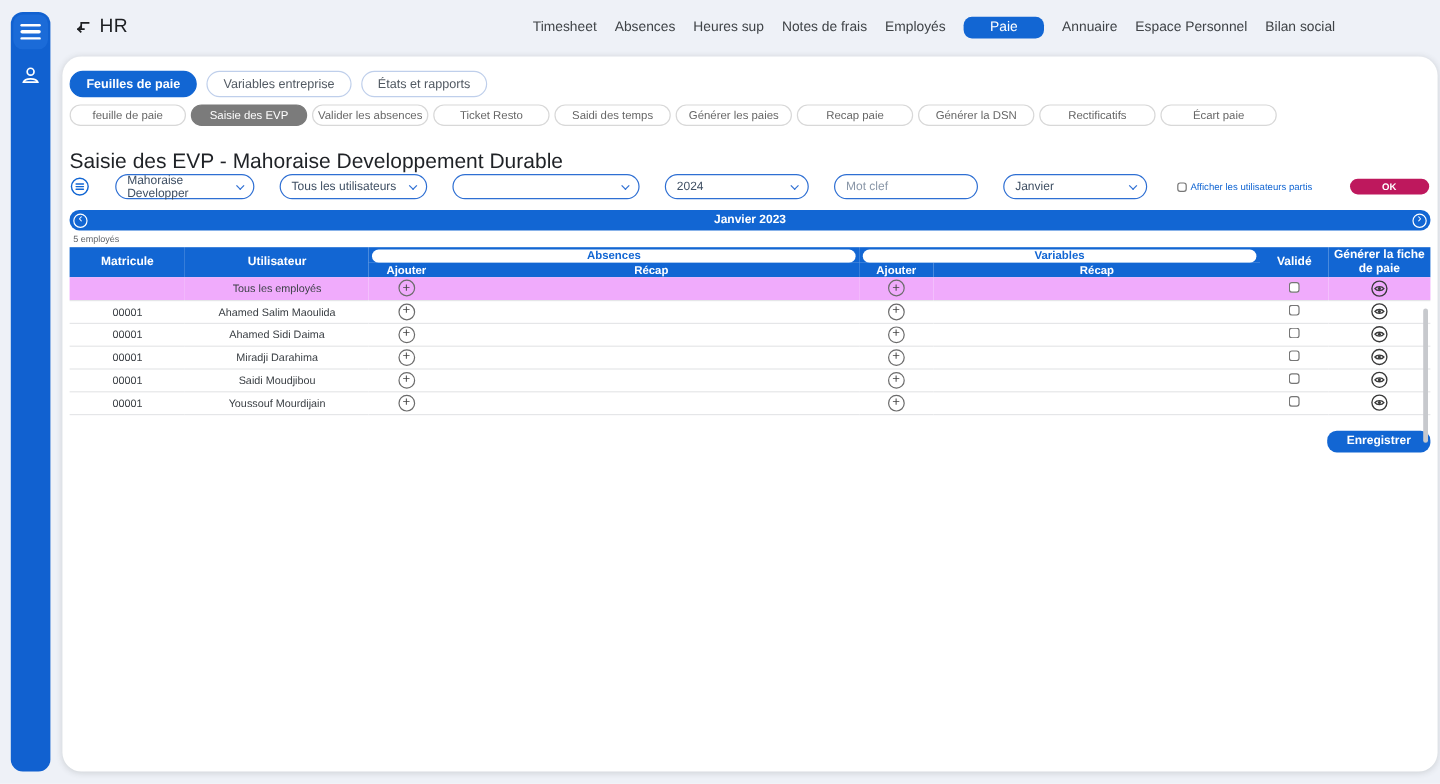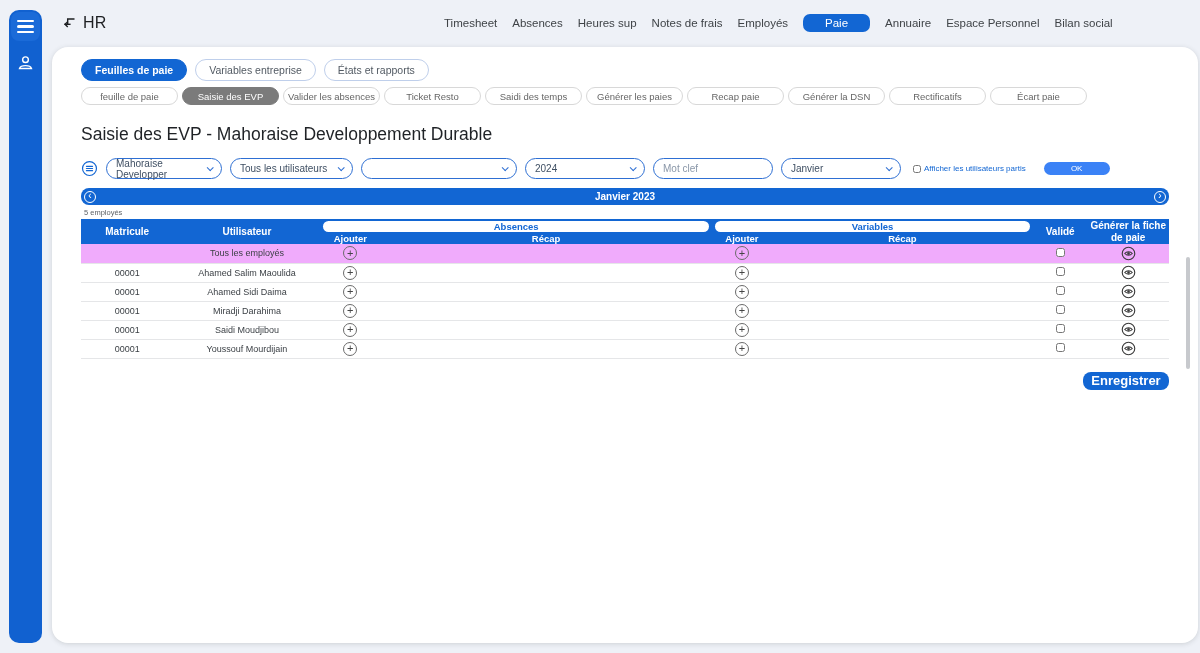--- a/index.html
+++ b/index.html
@@ -17,51 +17,51 @@
   
   .topbar { position:absolute; left:52px; top:0; right:0; height:45px; display:flex; align-items:center; }
   .logo-wrap { display:flex; align-items:center; gap:7px; padding-left:10px; }
   .logo-text { font-size:16px; font-weight:500; color:#1d1f22; letter-spacing:.3px; }
   .nav { position:absolute; left:392px; display:flex; align-items:center; gap:15px;justify-content:center; }
   .nav span { font-size:11.5px; color:#3f4347; cursor:pointer; white-space:nowrap; }
   .nav .active { background:#1266d3; color:#fff; padding:3px 22px; border-radius:7px; font-weight:500; }
 
   
   .card { position:absolute; left:52px; top:47px; width:1146px; height:596px; background:#fff;
-    border-radius:16px; box-shadow:0 1px 5px rgba(60,64,67,.18); padding:12px 29px 0; }
+    border-radius:16px; box-shadow:0 1px 5px rgba(60,64,67,.18); padding:12px 6px 0; }
 
   .tabs1 { display:flex; gap:8px; }
   .tabs1 .tab { height:22px; padding:0 13px; border-radius:11px; border:1px solid #bfcfeb;
     background:#fff; color:#525a63; font-size:10.5px; display:flex; align-items:center; cursor:pointer; }
   .tabs1 .tab.active { background:#1266d3; border-color:#1266d3; color:#fff; font-weight:bold; }
 
   .tabs2 { display:flex; gap:4px; margin-top:6px; }
   .tabs2 .tab { width:97px; height:18px; border-radius:9px; border:1px solid #d8d8d8; background:#fff;
     color:#666; font-size:9.5px; display:flex; align-items:center; justify-content:center;
     cursor:pointer; white-space:nowrap; }
   .tabs2 .tab.active { background:#7b7b7b; border-color:#7b7b7b; color:#fff; }
 
   .page-title { margin-top:19px; font-size:17.5px; font-weight:500; color:#1f2226; }
 
   
-  .filters { margin-top:13px; display:flex; align-items:center; gap:8px; }
+  .filters { display:flex; align-items:center; gap:21px; }
   .select, .text-input { height:21px; border:1px solid #2e6fd3; border-radius:11px; padding:0 9px;
     font-size:10px; color:#3f4f63; display:flex; align-items:center; justify-content:space-between;
     background:#fff; cursor:pointer; }
   .chev { width:5px; height:5px; border-right:1.4px solid #2e6fd3; border-bottom:1.4px solid #2e6fd3;
     transform:rotate(45deg) translateY(-1px); margin-left:6px; flex:none; }
   .text-input { cursor:text; }
   .text-input input { border:none; outline:none; width:100%; font-size:10px; color:#3f4f63;
     font-family:"Liberation Sans", sans-serif; }
   .text-input input::placeholder { color:#8a97a8; }
   .chk-wrap { display:flex; align-items:center; gap:3px; margin-left:4px; }
   .chk-wrap input { width:8px; height:8px; cursor:pointer; }
   .chk-wrap label { font-size:8px; color:#1266d3; cursor:pointer; white-space:nowrap; }
-  .ok-btn { margin-left:10px; width:66px; height:13px; border-radius:7px; background:#3b82f6; border:none;
-    color:#fff; font-size:8px; font-weight:normal; cursor:pointer; display:flex; align-items:center; justify-content:center; }
+  .ok-btn { margin-left:10px; width:66px; height:13px; border-radius:7px; background:#be185d; border:none;
+    color:#fff; font-size:8px; font-weight:bold; cursor:pointer; display:flex; align-items:center; justify-content:center; }
 
   
   .month-bar { margin-top:9px; height:17px; border-radius:8px; background:#1266d3;
     display:flex; align-items:center; padding:0 3px; }
   .nav-circle { width:12px; height:12px; border:1px solid #fff; border-radius:50%; color:#fff;
     font-size:10px; line-height:10px; display:flex; align-items:center; justify-content:center;
     cursor:pointer; padding-bottom:1px; }
   .month-label { flex:1; text-align:center; color:#fff; font-size:10px; font-weight:bold; }
 
   .emp-count { margin:3px 0 0 3px; font-size:7.5px; color:#5f6368; }
@@ -78,21 +78,21 @@
     text-align:center; vertical-align:middle; background:#fff; }
   .evp-table tbody tr.highlight td { background:#f0abfc; }
   .plus-btn { display:inline-flex; width:14px; height:14px; border:1px solid #6b6b6b; border-radius:50%;
     align-items:center; justify-content:center; font-size:11px; font-weight:300; color:#444;
     cursor:pointer; line-height:1; vertical-align:middle; background:transparent; }
   .row-chk { width:9px; height:9px; cursor:pointer; }
   .eye-btn { display:inline-flex; cursor:pointer; vertical-align:middle; }
 
   .save-row { display:flex; justify-content:flex-end; margin-top:13px; }
   .save-btn { width:86px; height:18px; border-radius:8px; background:#1266d3; border:none; color:#fff;
-    font-size:13px; font-weight:bold; cursor:pointer; }
+    font-size:10px; font-weight:bold; cursor:pointer; }
 
   .table-scrollbar { position:absolute; right:8px; top:210px; width:4px; height:112px;
     background:#c7c9cd; border-radius:2px; }
 </style>
 </head>
 <body>
 
 <div class="sidebar">
   <div class="menu-btn">
     <i></i>

